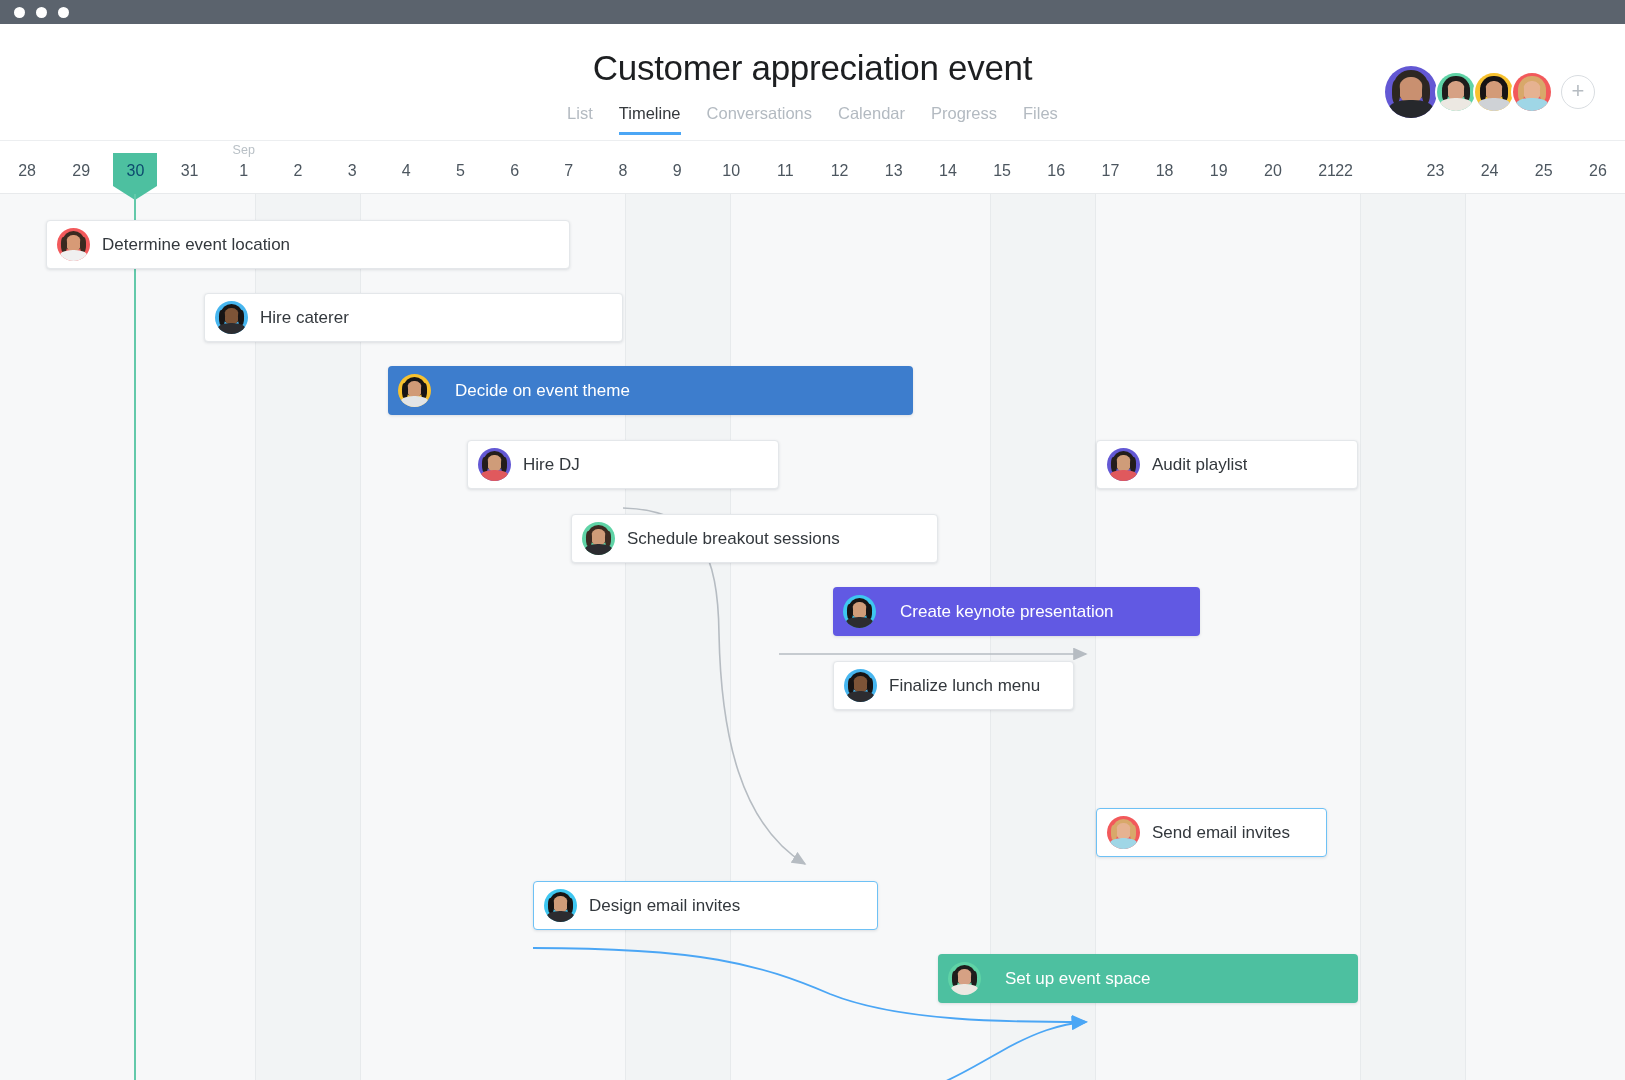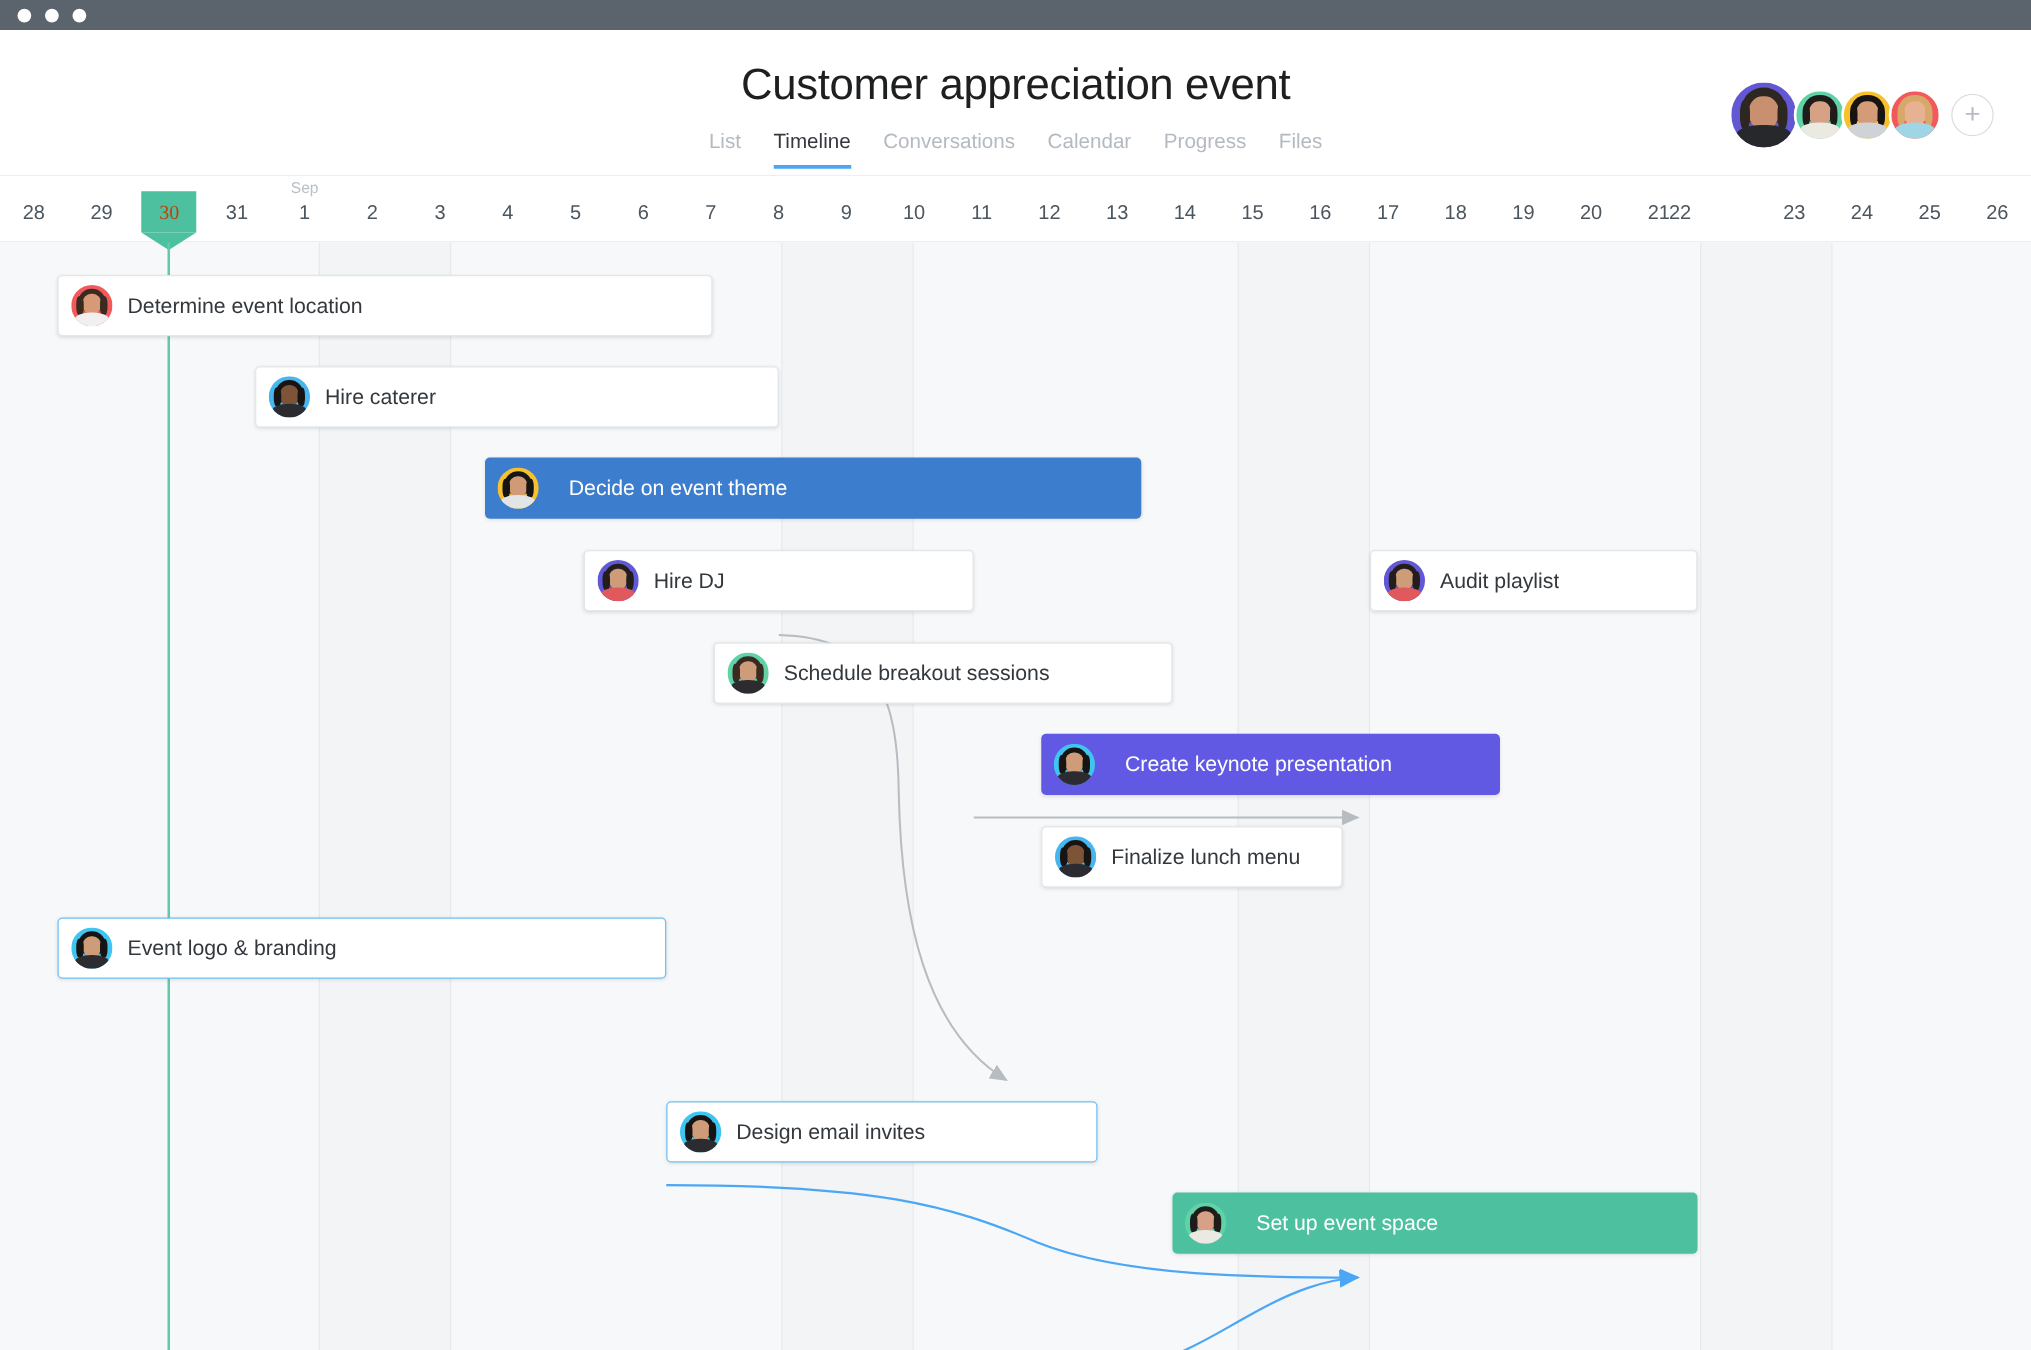--- a/index.html
+++ b/index.html
@@ -105,21 +105,21 @@
     left: 0; right: 0;
     top: 21px;
   }
   .tick .mon {
     position: absolute;
     left: 0; right: 0;
     top: 2px;
     font-size: 12.5px;
     color: #b9c0c6;
   }
-  .tick.today .num { color: #c2410c; z-index: 3; font-family: Liberation Serif, serif; }
+  .tick.today .num { color: #0c4a6e; z-index: 3; }
   .today-badge {
     position: absolute;
     top: 12px;
     width: 44px;
     height: 33px;
     background: #4dc0a0;
     z-index: 1;
   }
   .today-badge:after {
     content: "";
@@ -505,42 +505,42 @@
         <div class="face" style="background:#47b6ef">
           <div class="hair" style="background:#171414"></div>
           <div class="skin" style="background:#7d5437"></div>
           <div class="locks l" style="background:#171414"></div>
           <div class="locks r" style="background:#171414"></div>
           <div class="body" style="background:#2c2c30"></div>
         </div>
       </div>
       <div class="label">Finalize lunch menu</div>
     </div>
-    <div class="task selected" style="left: 46px; top: 540px; width: 487px;">
+    <div class="task selected" style="left: 1096px; top: 614px; width: 231px;">
+      <div class="tav">
+        <div class="face" style="background:#f2595b">
+          <div class="hair" style="background:#d8a86a"></div>
+          <div class="skin" style="background:#e6b291"></div>
+          <div class="locks l" style="background:#d8a86a"></div>
+          <div class="locks r" style="background:#d8a86a"></div>
+          <div class="body" style="background:#9fd6e6"></div>
+        </div>
+      </div>
+      <div class="label">Send email invites</div>
+    </div>
+    <div class="task selected" style="left: 533px; top: 687px; width: 345px;">
       <div class="tav">
         <div class="face" style="background:#3ec6f0">
           <div class="hair" style="background:#171414"></div>
           <div class="skin" style="background:#cf9c79"></div>
           <div class="locks l" style="background:#171414"></div>
           <div class="locks r" style="background:#171414"></div>
           <div class="body" style="background:#2c2c30"></div>
         </div>
       </div>
-      <div class="label">Event logo &amp; branding</div>
-    </div>
-    <div class="task selected" style="left: 533px; top: 687px; width: 345px;">
-      <div class="tav">
-        <div class="face" style="background:#3ec6f0">
-          <div class="hair" style="background:#171414"></div>
-          <div class="skin" style="background:#cf9c79"></div>
-          <div class="locks l" style="background:#171414"></div>
-          <div class="locks r" style="background:#171414"></div>
-          <div class="body" style="background:#2c2c30"></div>
-        </div>
-      </div>
       <div class="label">Design email invites</div>
     </div>
     <div class="task colored" style="left: 938px; top: 760px; width: 420px; background: rgb(77, 192, 160);">
       <div class="tav">
         <div class="face" style="background:#5fd3a6">
           <div class="hair" style="background:#1f1d1c"></div>
           <div class="skin" style="background:#d6a184"></div>
           <div class="locks l" style="background:#1f1d1c"></div>
           <div class="locks r" style="background:#1f1d1c"></div>
           <div class="body" style="background:#ece8e2"></div>

